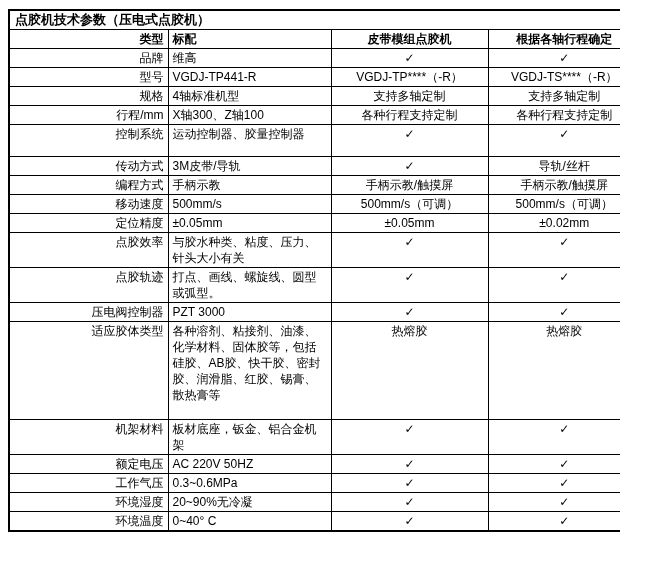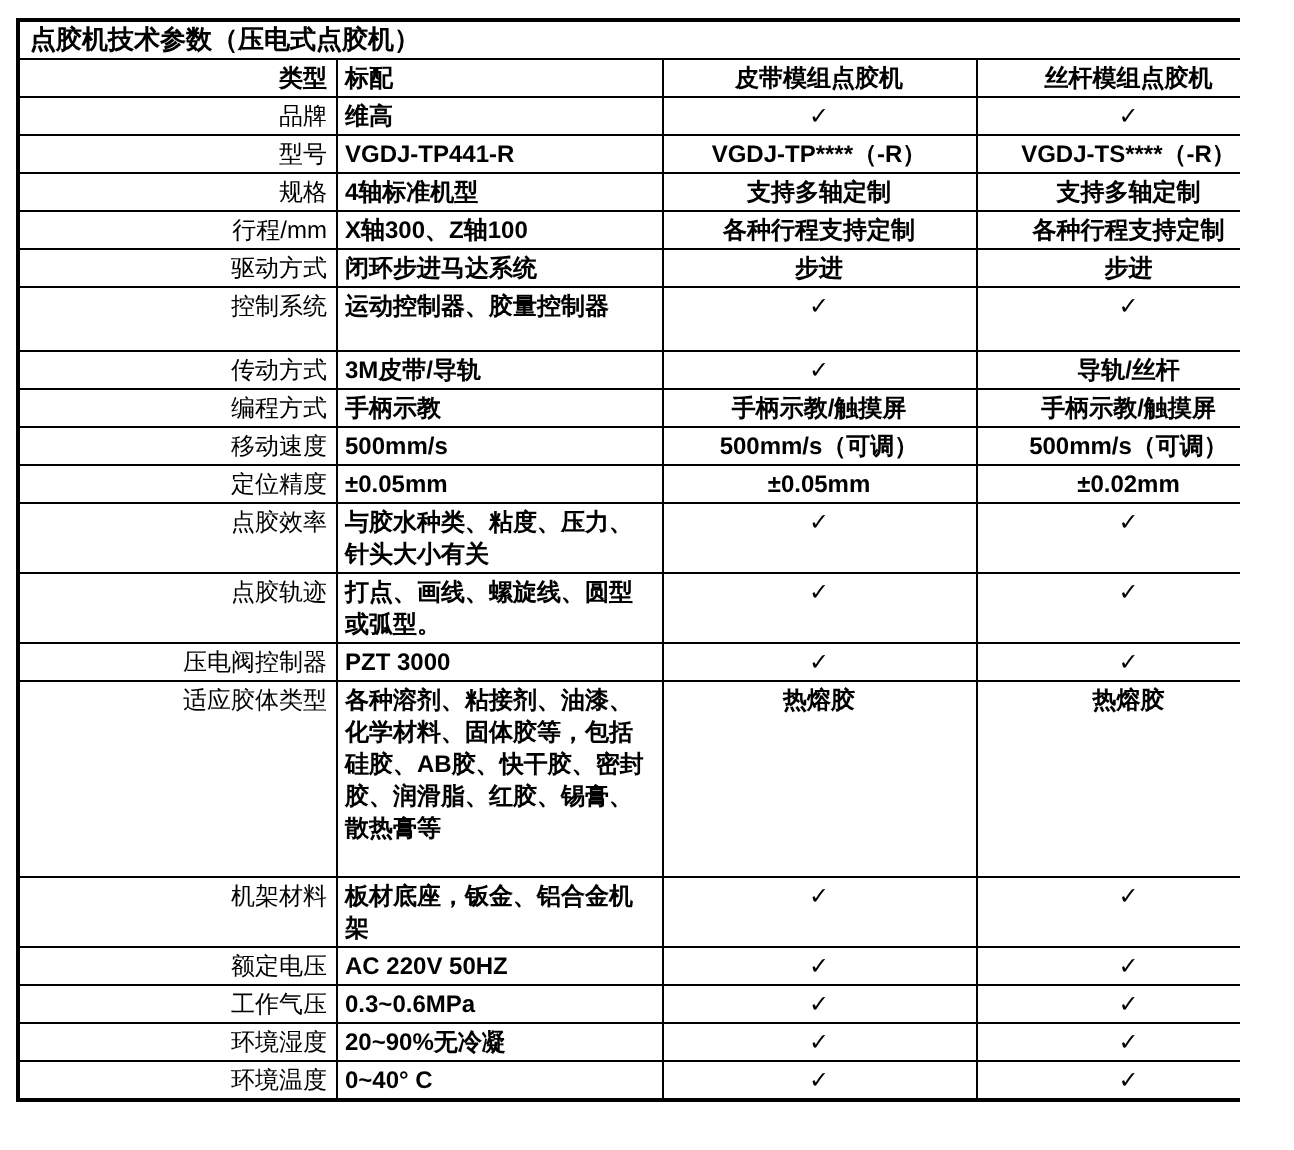--- a/index.html
+++ b/index.html
@@ -33,23 +33,23 @@
   }
   tr.title-row td {
     font-weight: bold;
     font-size: 13px;
     text-align: left;
     padding-left: 5px;
     height: 19px;
   }
   tr.header-row th { font-weight: bold; height: 18px; }
   th.col-type, td.cell-label { text-align: right; }
-  th.col-standard, td.cell-standard { text-align: left; font-weight: bold; }
+  th.col-standard, td.cell-standard { text-align: left; }
   th.col-belt, td.cell-belt,
-  th.col-screw, td.cell-screw { text-align: center; font-weight: bold; }
+  th.col-screw, td.cell-screw { text-align: center; }
   tr.r1 td { height: 18px; margin-left: 14px; }
   tr.r2 td { height: 32px; }
   tr.r6 td { height: 98px; }
   td.check { font-weight: bold; }
 </style>
 </head>
 <body>
 
 <div class="page">
   <table class="spec">
@@ -60,21 +60,21 @@
         <col class="c4">
       </colgroup>
     <tbody>
       <tr class="title-row">
         <td colspan="4">点胶机技术参数（压电式点胶机）</td>
       </tr>
       <tr class="header-row">
         <th class="col-type">类型</th>
         <th class="col-standard">标配</th>
         <th class="col-belt">皮带模组点胶机</th>
-        <th class="col-screw">丝杆模组点胶机</th>
+        <th class="col-screw">根据各轴行程确定</th>
       </tr>
       <tr class="r1">
         <td class="cell-label">品牌</td>
         <td class="cell-standard">维高</td>
         <td class="cell-belt check">✓</td>
         <td class="cell-screw check">✓</td>
       </tr>
       <tr class="r1">
         <td class="cell-label">型号</td>
         <td class="cell-standard">VGDJ-TP441-R</td>
@@ -85,26 +85,20 @@
         <td class="cell-label">规格</td>
         <td class="cell-standard">4轴标准机型</td>
         <td class="cell-belt">支持多轴定制</td>
         <td class="cell-screw">支持多轴定制</td>
       </tr>
       <tr class="r1">
         <td class="cell-label">行程/mm</td>
         <td class="cell-standard">X轴300、Z轴100</td>
         <td class="cell-belt">各种行程支持定制</td>
         <td class="cell-screw">各种行程支持定制</td>
-      </tr>
-      <tr class="r1">
-        <td class="cell-label">驱动方式</td>
-        <td class="cell-standard">闭环步进马达系统</td>
-        <td class="cell-belt">步进</td>
-        <td class="cell-screw">步进</td>
       </tr>
       <tr class="r2">
         <td class="cell-label">控制系统</td>
         <td class="cell-standard">运动控制器、胶量控制器</td>
         <td class="cell-belt check">✓</td>
         <td class="cell-screw check">✓</td>
       </tr>
       <tr class="r1">
         <td class="cell-label">传动方式</td>
         <td class="cell-standard">3M皮带/导轨</td>

